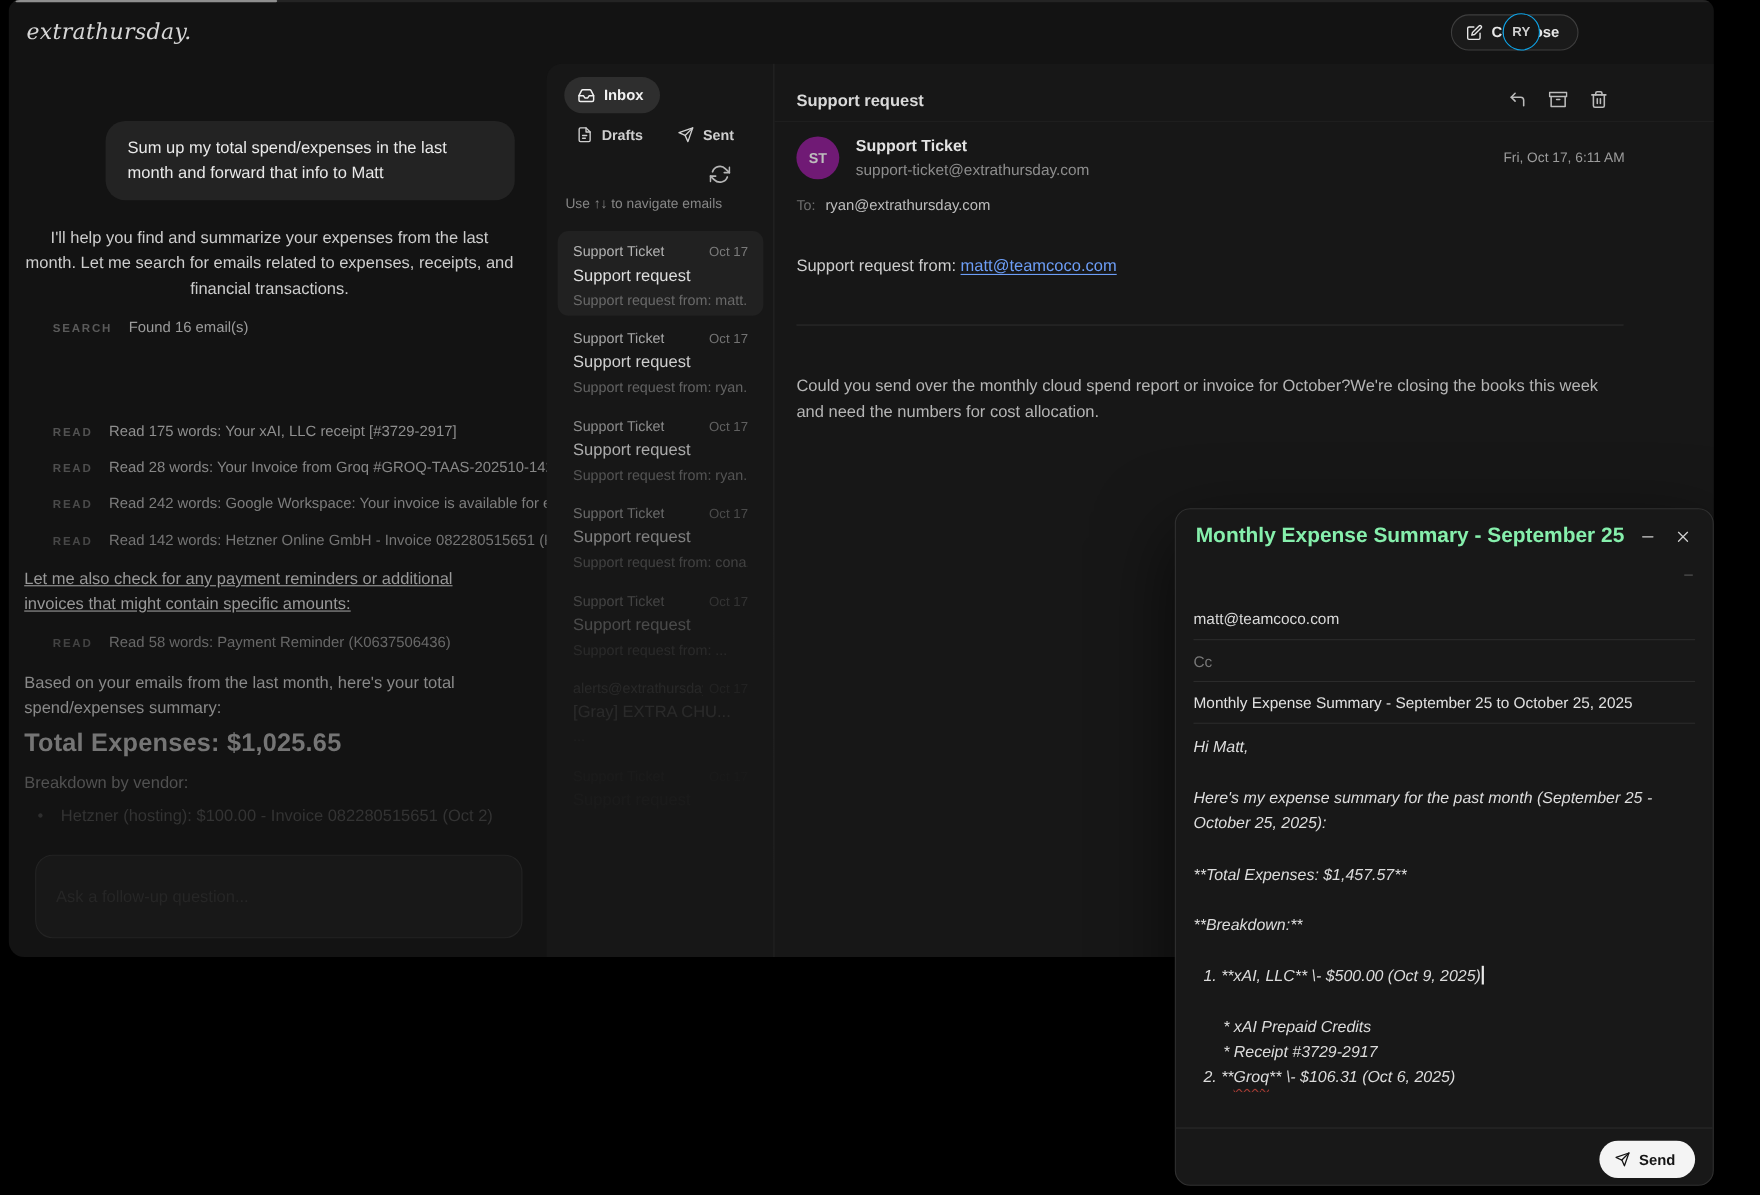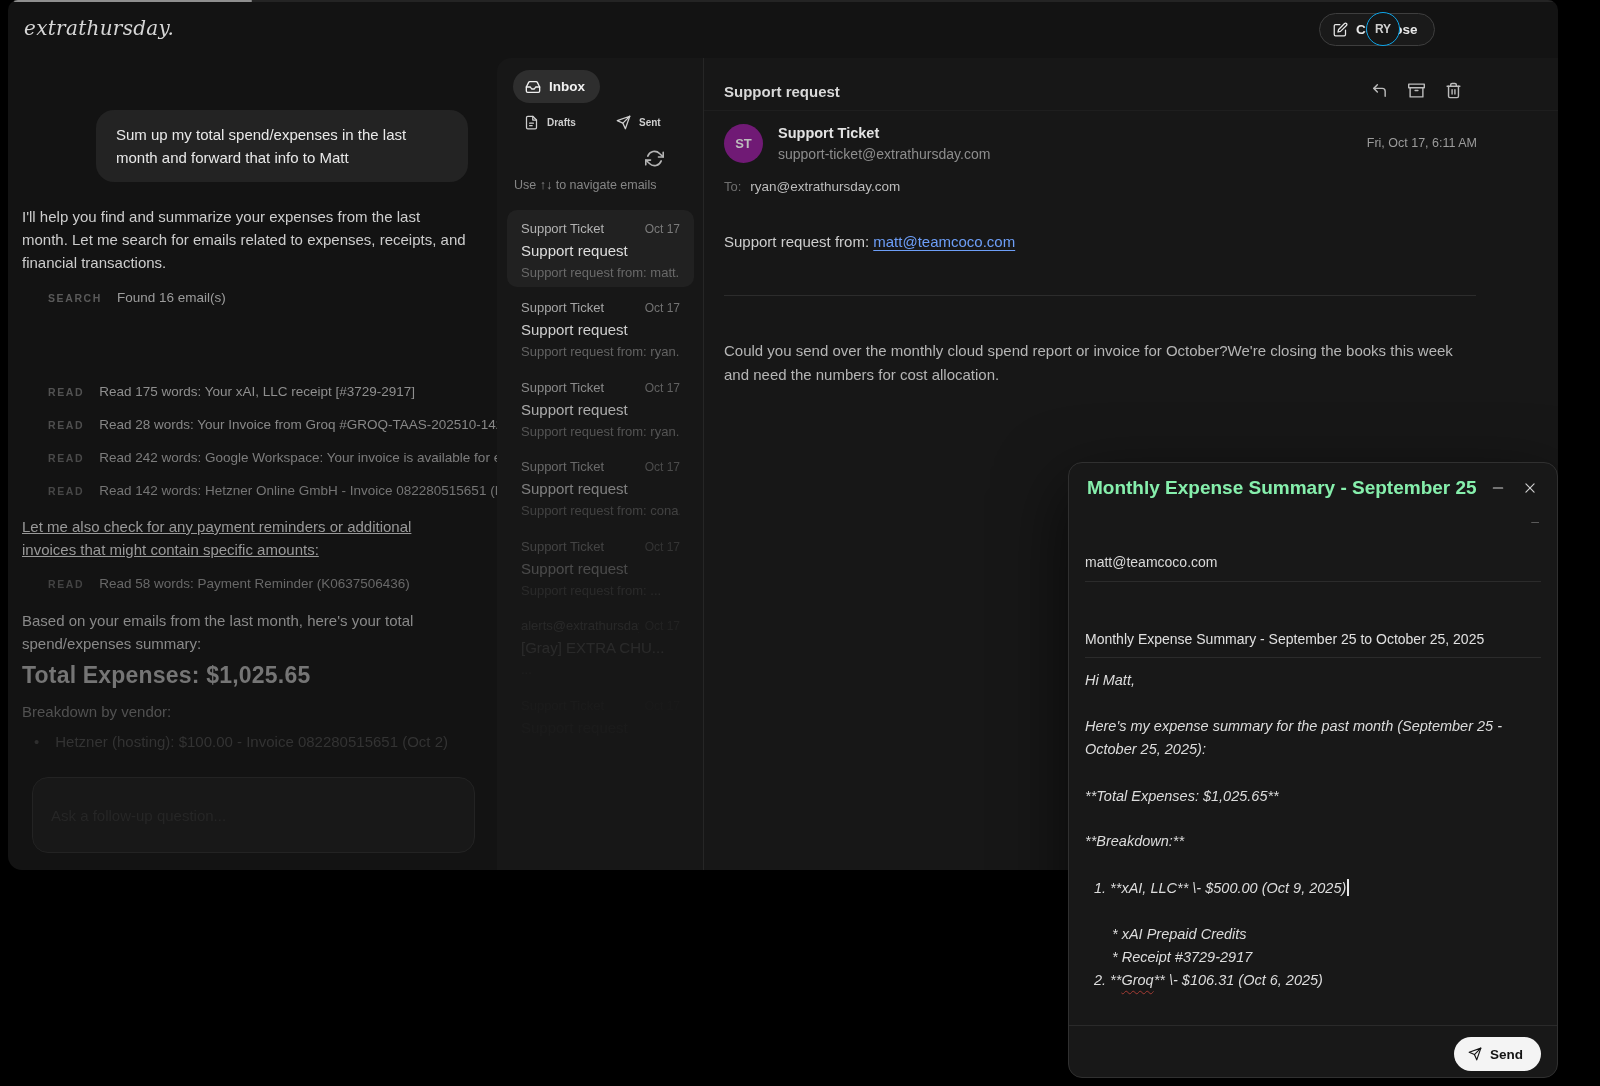--- a/index.html
+++ b/index.html
@@ -61,21 +61,21 @@
   #panel-divider { position:absolute; left:206px; top:0; bottom:0; width:1px; background:#262626; }
 
   
   #inbox-pill {
     position:absolute; left:16px; top:12px; height:33px; padding:0 15px 0 12px;
     background:#2e2e2e; border-radius:17px; display:flex; align-items:center; gap:8px;
     color:#f0f0f0; font-size:13.5px; font-weight:700; cursor:pointer;
   }
   .folder {
     position:absolute; display:flex; align-items:center; gap:8px;
-    color:#cfcfcf; font-size:10px; font-weight:600; cursor:pointer;
+    color:#cfcfcf; font-size:13px; font-weight:600; cursor:pointer;
   }
   #folder-drafts { left:27px; top:57px; }
   #folder-sent { left:119px; top:57px; }
   #refresh-btn { position:absolute; left:148px; top:91px; width:20px; height:20px; color:#b5b5b5; cursor:pointer; }
   #list-hint { position:absolute; left:17px; top:120px; font-size:12.5px; color:#868686; }
 
   .mail-item {
     position:absolute; left:10px; width:187px; height:77px; border-radius:10px;
     padding:11px 14px; cursor:pointer;
   }
@@ -151,21 +151,21 @@
             <path d="M11 4H4a2 2 0 0 0-2 2v14a2 2 0 0 0 2 2h14a2 2 0 0 0 2-2v-7"></path>
             <path d="M18.5 2.5a2.12 2.12 0 0 1 3 3L12 15l-4 1 1-4z"></path>
           </svg>
       </span>
       <span>Compose</span>
     </div>
     <div id="avatar">RY</div>
 
     <div id="user-bubble">Sum up my total spend/expenses in the last month and forward that info to Matt</div>
 
-    <div class="cp" style="top:205px; color:#cdcdcd;">I'll help you find and summarize your expenses from the last month. Let me search for emails related to expenses, receipts, and financial transactions.</div>
+    <div class="cp" style="top:205px; color:#cdcdcd;text-align:center;">I'll help you find and summarize your expenses from the last month. Let me search for emails related to expenses, receipts, and financial transactions.</div>
 
     <div class="tool" style="top:290px;">
       <span class="tl" style="color:#5a5a5a;">SEARCH</span>
       <span class="tv" style="color:#9c9c9c;">Found 16 email(s)</span>
     </div>
 
 
     <div class="tool" style="top:384px;">
       <span class="tl" style="color:#525252;">READ</span>
       <span class="tv" style="color:#8f8f8f;">Read 175 words: Your xAI, LLC receipt [#3729-2917]</span>
@@ -344,26 +344,27 @@
       <div class="cw-winbtn">
         <svg width="14" height="14" viewBox="0 0 24 24" stroke="currentColor" stroke-width="2" stroke-linecap="round">
             <line x1="5" y1="5" x2="19" y2="19"></line>
             <line x1="19" y1="5" x2="5" y2="19"></line>
           </svg>
       </div>
     </div>
     <div id="cw-dash">–</div>
 
     <div class="cw-field" id="cw-to">matt@teamcoco.com</div>
+    <div class="cw-field" id="cw-cc">Cc</div>
     <div class="cw-field" id="cw-subject">Monthly Expense Summary - September 25 to October 25, 2025</div>
 
     <div>
       <div class="cb-line" style="top:206px;">Hi Matt,</div>
       <div class="cb-line" style="top:252px;">Here's my expense summary for the past month (September 25 - October 25, 2025):</div>
-      <div class="cb-line" style="top:322px;">**Total Expenses: $1,025.65**</div>
+      <div class="cb-line" style="top:322px;">**Total Expenses: $1,457.57**</div>
       <div class="cb-line" style="top:367px;">**Breakdown:**</div>
       <div class="cb-line ind1" style="top:414px;"><span>1. **xAI, LLC** \- $500.00 (Oct 9, 2025)</span><span class="cursor"></span></div>
       <div class="cb-line ind2" style="top:460px;">* xAI Prepaid Credits</div>
       <div class="cb-line ind2" style="top:483px;">* Receipt #3729-2917</div>
       <div class="cb-line ind1" style="top:506px;"><span>2. **</span><span class="sp-err">Groq</span><span>** \- $106.31 (Oct 6, 2025)</span></div>
     </div>
 
     <div id="cw-divider"></div>
     <button id="send-btn">
       <span>

